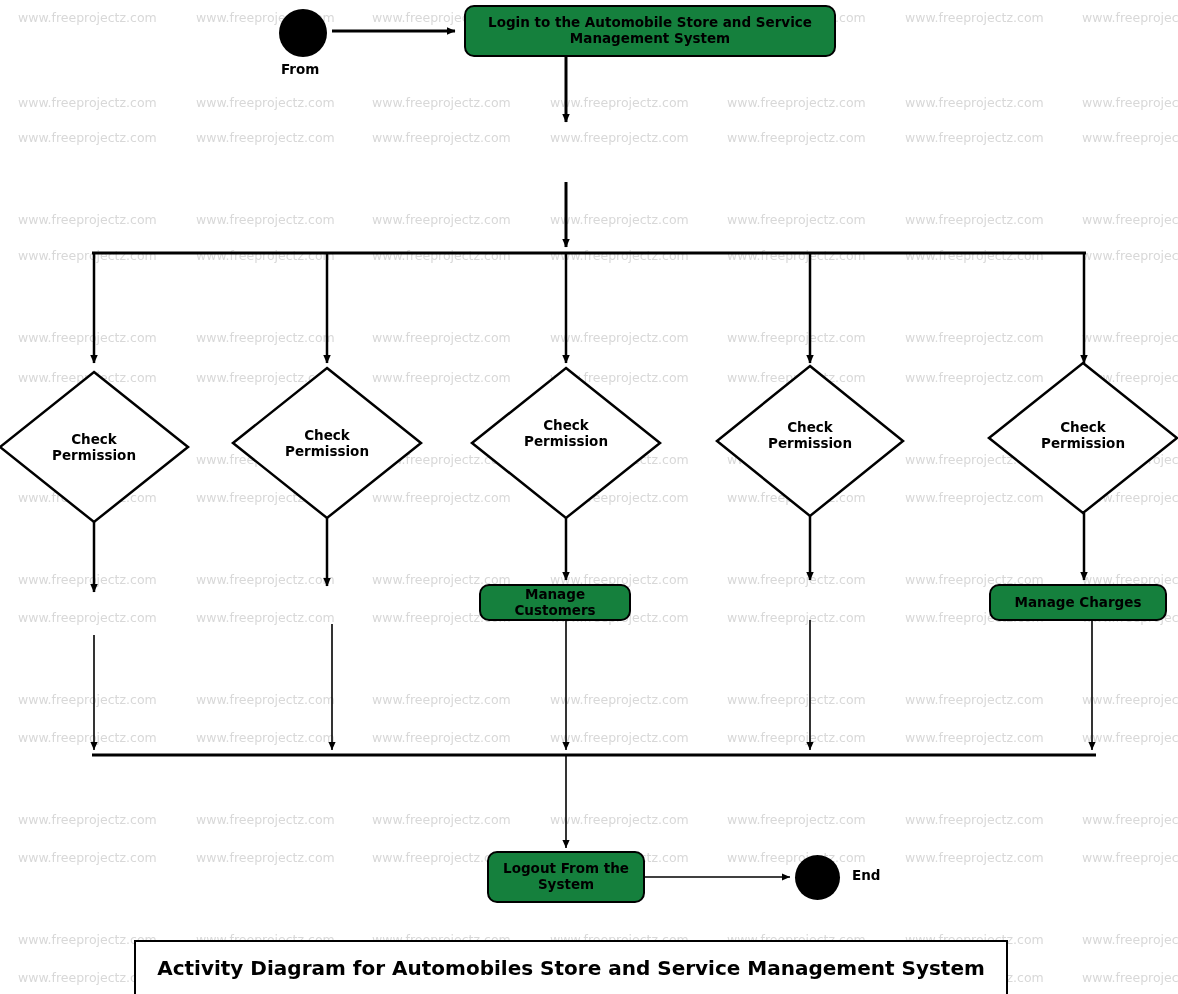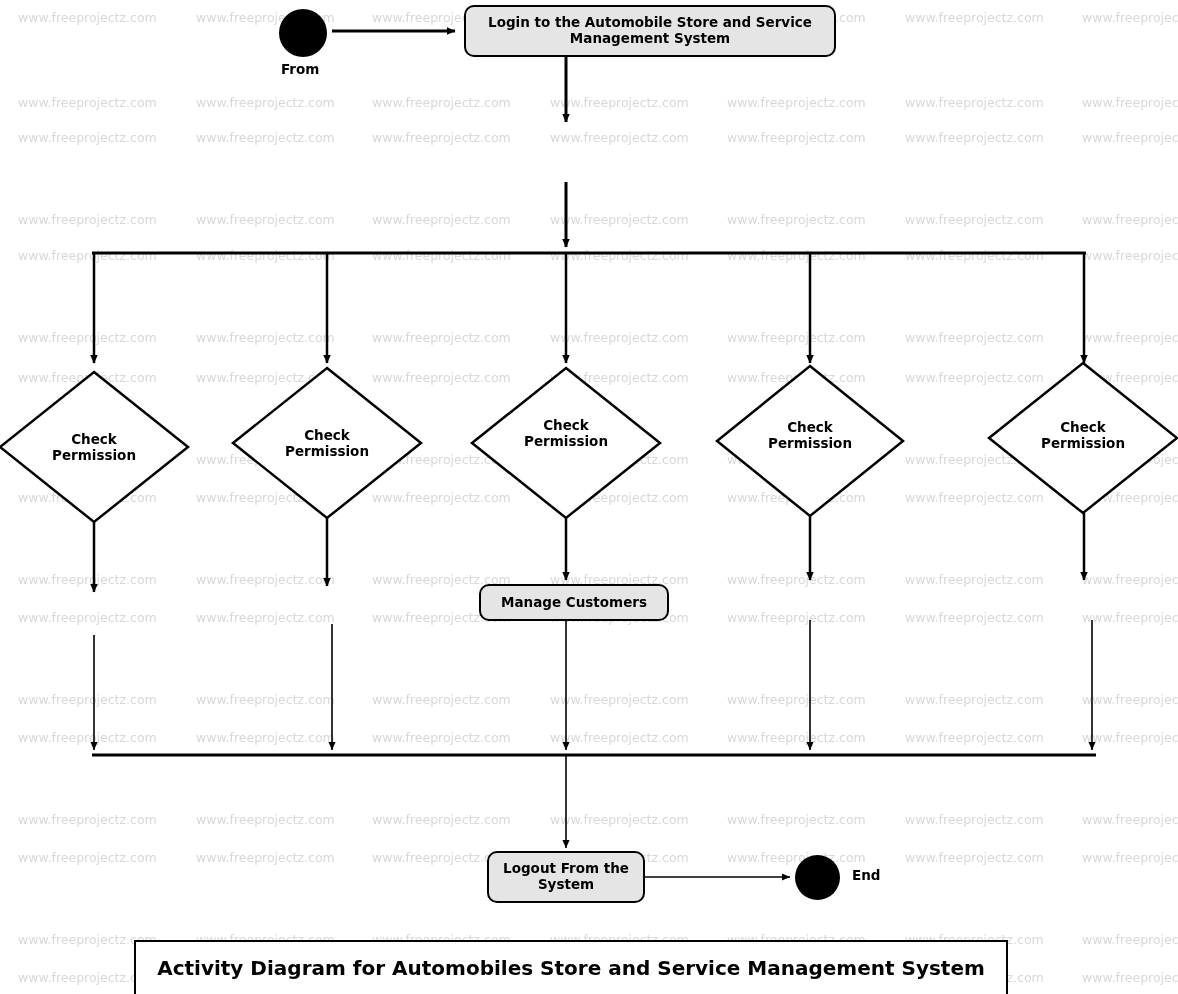--- a/index.html
+++ b/index.html
@@ -41,21 +41,21 @@
   .node {
     position: absolute;
     z-index: 4;
     box-sizing: border-box;
     display: flex;
     align-items: center;
     justify-content: center;
     text-align: center;
     font-weight: bold;
     color: #000;
-    background: #e5e5e5;
+    background: #15803d;
   }
   .activity {
     border: 2px solid #000;
     border-radius: 10px;
     font-size: 13.5px;
     line-height: 1.15;
     padding: 2px 6px;
   }
   .decision-label {
     position: absolute;
@@ -285,19 +285,20 @@
 
   <div class="node activity" style="left:464px;top:5px;width:372px;height:52px;">Login to the Automobile Store and Service Management System</div>
 
 
   <div class="decision-label" style="left:34px;top:430px;width:120px;height:36px;">Check Permission</div>
   <div class="decision-label" style="left:267px;top:426px;width:120px;height:36px;">Check Permission</div>
   <div class="decision-label" style="left:506px;top:416px;width:120px;height:36px;">Check Permission</div>
   <div class="decision-label" style="left:750px;top:418px;width:120px;height:36px;">Check Permission</div>
   <div class="decision-label" style="left:1023px;top:418px;width:120px;height:36px;">Check Permission</div>
 
-  <div class="node activity" style="left:479px;top:584px;width:190px;height:37px;">Manage Customers</div>
+  <div class="node activity" style="left:479px;top:584px;width:152px;height:37px;">Manage Customers</div>
+  <div class="node activity" style="left:989px;top:584px;width:178px;height:37px;">Manage Charges</div>
 
   <div class="node activity" style="left:487px;top:851px;width:158px;height:52px;">Logout From the System</div>
 
   <div id="title-box">Activity Diagram for Automobiles Store and Service Management System</div>
 
 </div>
 
 </body></html>

